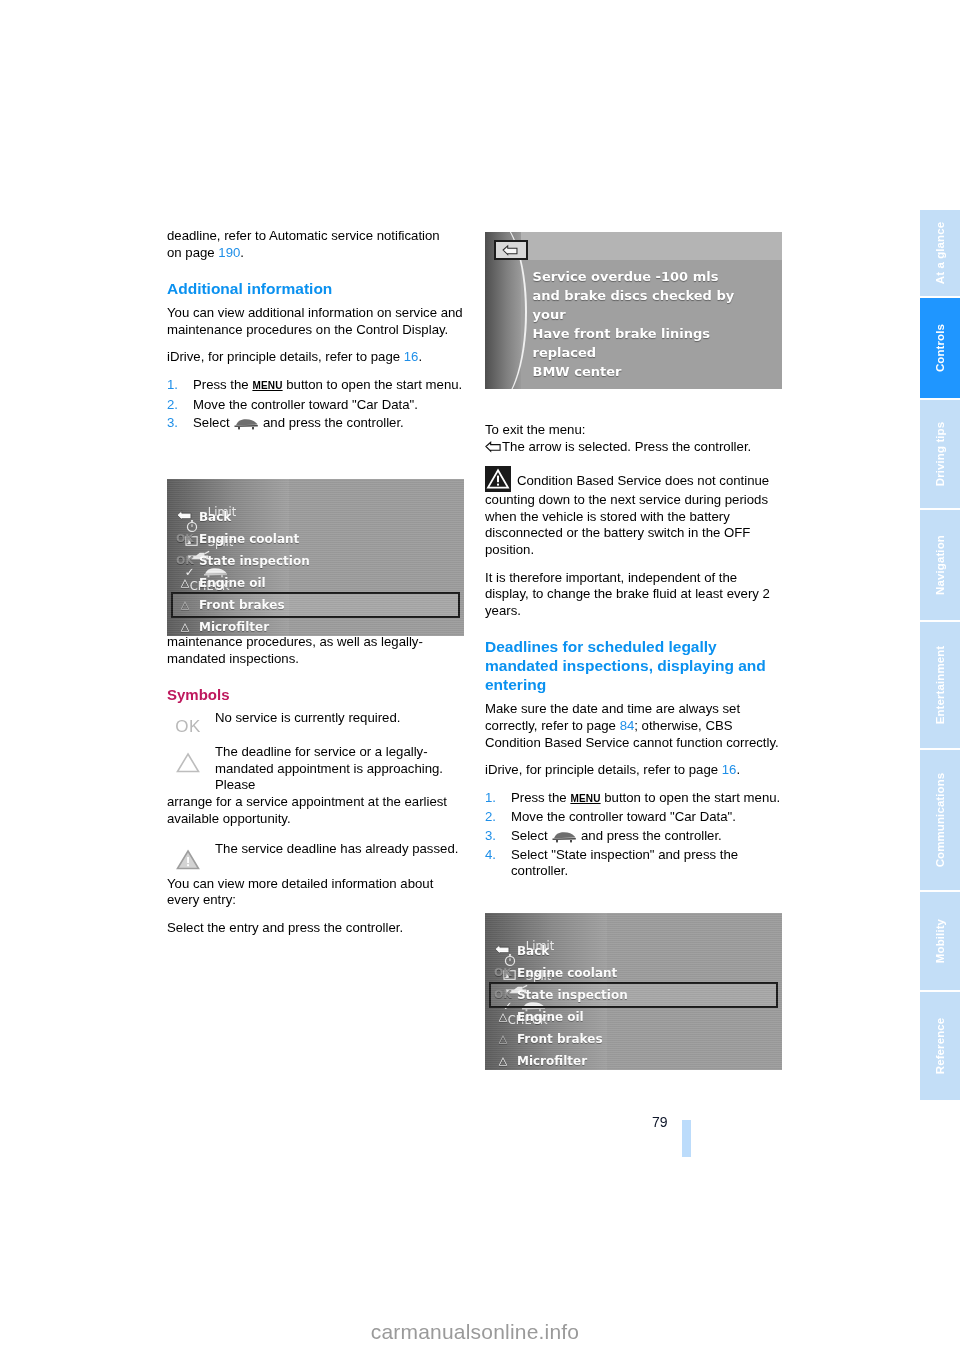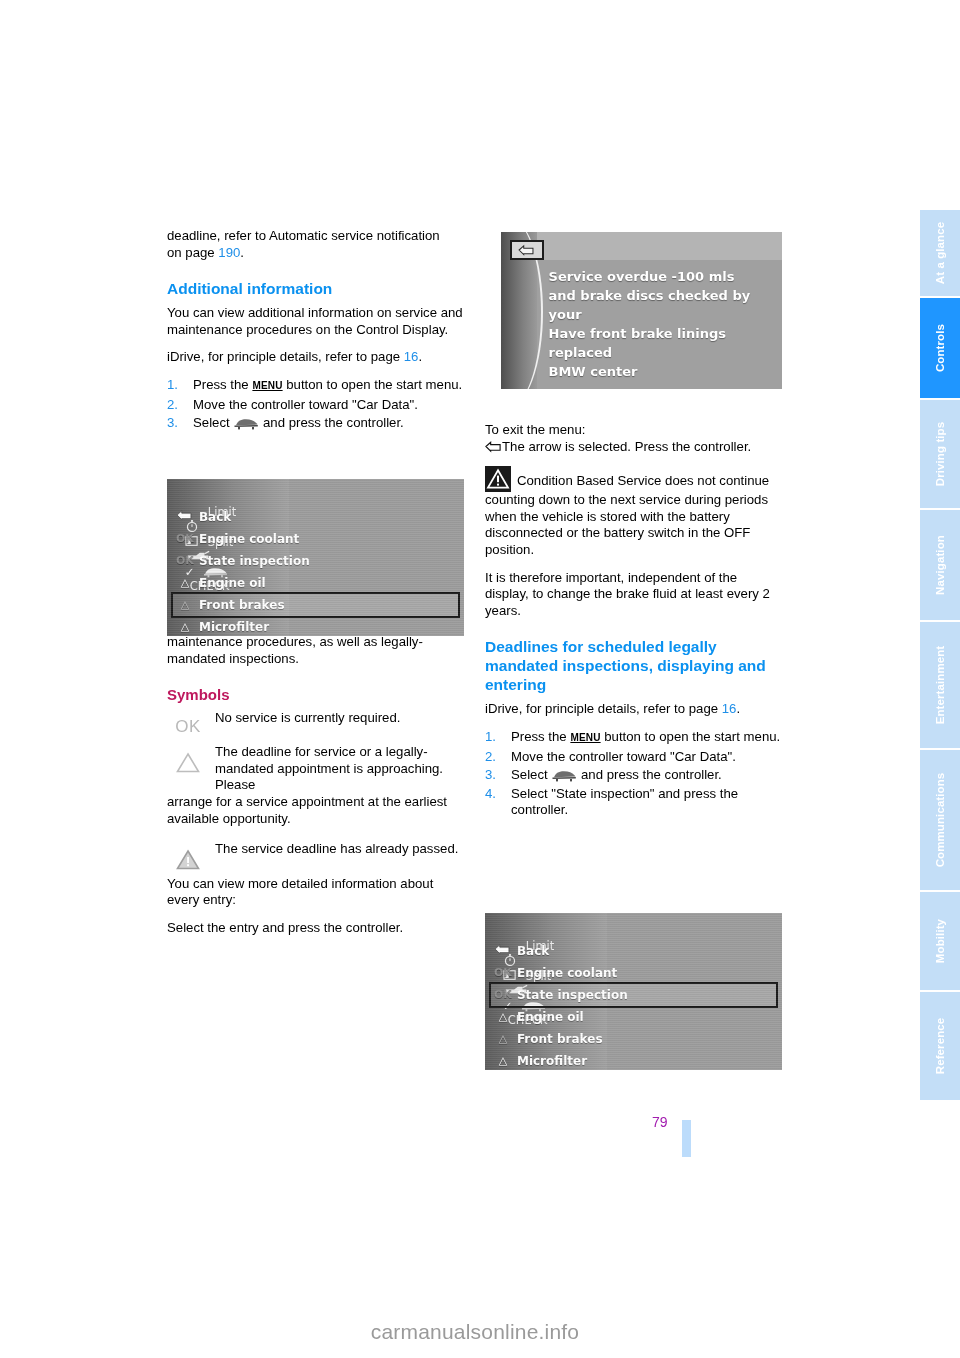--- a/index.html
+++ b/index.html
@@ -166,21 +166,20 @@
   .menu-row.selected {
     outline: 2px solid #1a1a1a;
     background: rgba(255,255,255,0.12);
   }
 
   
   .idrive-msg {
     position: relative; width: 100%; height: 100%;
     background: #a0a0a0;
     font-family: "DejaVu Sans", sans-serif;
-    margin-left: 16px;
   }
   .idrive-msg .msg-top {
     position: absolute; left: 0; top: 0; right: 0; height: 18%;
     background: #b4b4b4;
   }
   .idrive-msg .msg-left {
     position: absolute; left: 0; top: 0; bottom: 0; width: 12%;
     background: linear-gradient(90deg,#4e4e4e 0%,#7f7f7f 60%,#9a9a9a 100%);
   }
   .idrive-msg .msg-curve {
@@ -228,21 +227,21 @@
     font-size: 11.5px;
     font-weight: bold;
     letter-spacing: .1px;
   }
 
   
   #pagenum {
     position: absolute;
     left: 652px; top: 1114px;
     font-size: 14px;
-    color: #a21caf;
+    color: #0f172a;
   }
   #pagebar {
     position: absolute;
     left: 682px; top: 1120px;
     width: 9px; height: 37px;
     background: #bcdcfb;
   }
 
   
   #watermark {
@@ -469,20 +468,23 @@
           <path d="M13 4.2 L23 21.6 L3 21.6 Z" fill="none" stroke="#ffffff" stroke-width="1.8"></path>
           <rect x="12" y="9.6" width="2" height="6.6" fill="#ffffff"></rect>
           <rect x="12" y="17.6" width="2" height="2" fill="#ffffff"></rect>
         </svg>
       </span><span>Condition Based Service does not continue counting down to the next service during periods when the vehicle is stored with the battery disconnected or the battery switch in the OFF position.</span>
     </p>
     <p class="tight">It is therefore important, independent of the display, to change the brake fluid at least every 2 years.</p>
 
     <h2 class="head-main">Deadlines for scheduled legally mandated inspections, displaying and entering</h2>
 
+    <p>
+      <span>Make sure the date and time are always set correctly, refer to page </span><span class="xref">84</span><span>; otherwise, CBS Condition Based Service cannot function correctly.</span>
+    </p>
 
     <p>
       <span>iDrive, for principle details, refer to page </span><span class="xref">16</span><span>.</span>
     </p>
 
     <ol class="steps">
       <li>
         <span class="num">1.</span><span>Press the </span><span class="menu-btn">MENU</span><span> button to open the start menu.</span>
       </li>
       <li>

